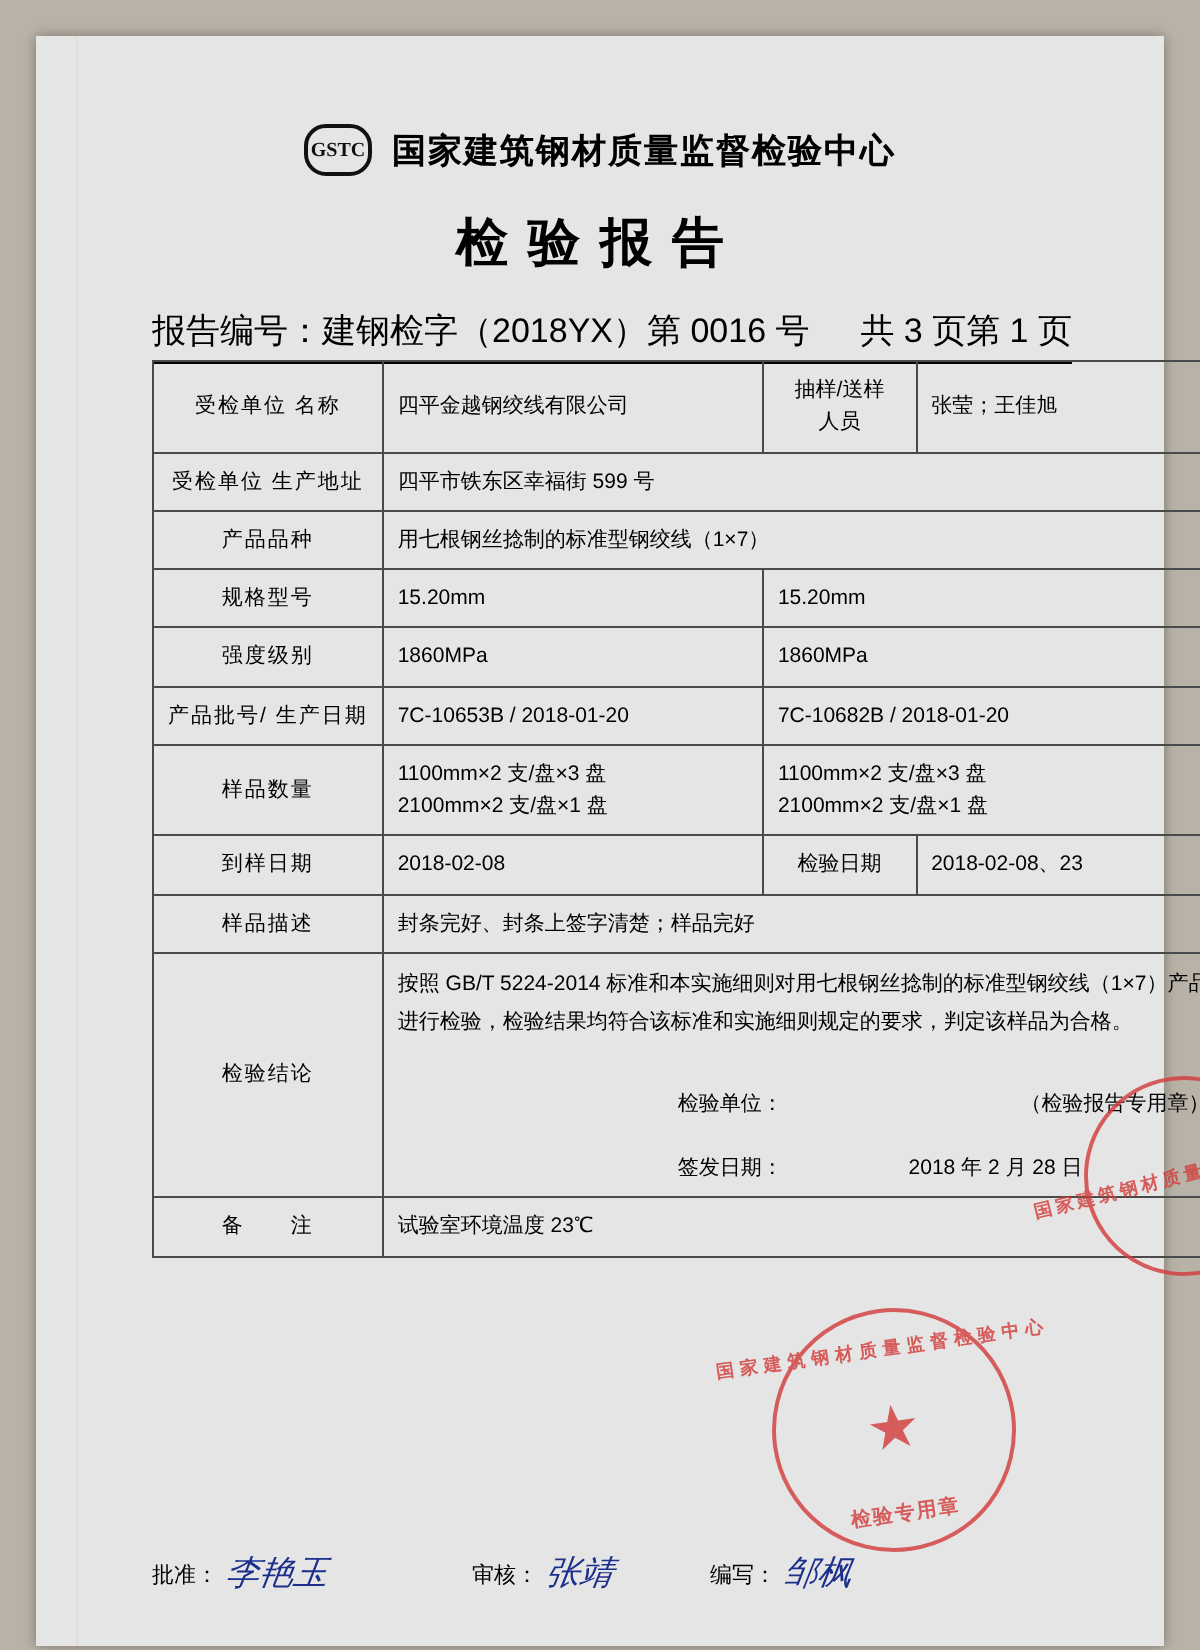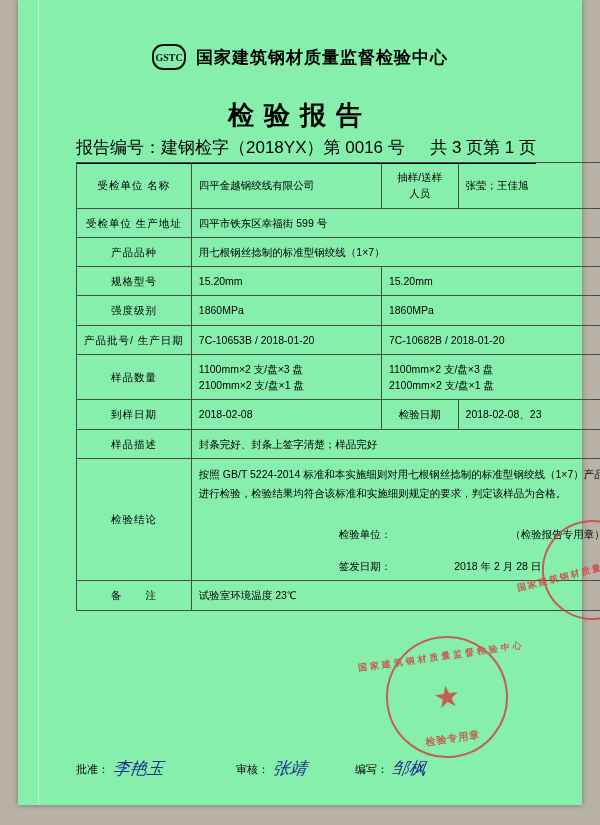--- a/index.html
+++ b/index.html
@@ -9,24 +9,24 @@
   body {
     width: 600px;
     height: 825px;
     background: #b9b2a7;
     font-family: "Liberation Sans", sans-serif;
     overflow: hidden;
   }
   .page {
     position: absolute;
     left: 18px;
-    top: 0;
+    top: 18px;
     width: 564px;
     height: 805px;
-    background: #86efac;
+    background: #e5e5e5;
     box-shadow: 0 0 6px rgba(0,0,0,0.35);
   }
   
   .binding {
     position: absolute;
     left: 20px;
     top: 0;
     width: 1px;
     height: 100%;
     background: #e2ded6;
@@ -59,21 +59,21 @@
     font-family: "Liberation Serif", serif;
   }
   .org-name {
     font-size: 17px;
     font-weight: bold;
     color: #000;
     font-family: "DejaVu Sans", sans-serif;
     letter-spacing: 1px;
   }
   .report-title {
-    margin-top: 28px;
+    margin-top: 16px;
     font-size: 26px;
     font-weight: bold;
     letter-spacing: 10px;
     font-family: "DejaVu Sans", sans-serif;
     color: #000;
   }
   .meta-row {
     position: absolute;
     left: 58px;
     top: 136px;

